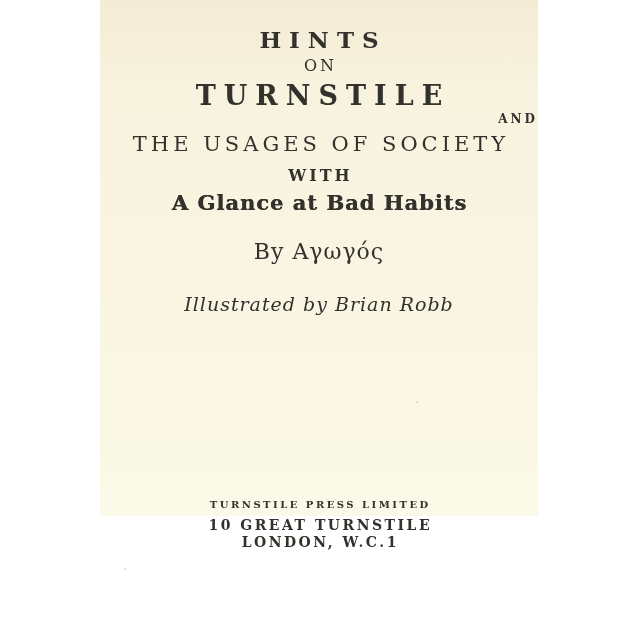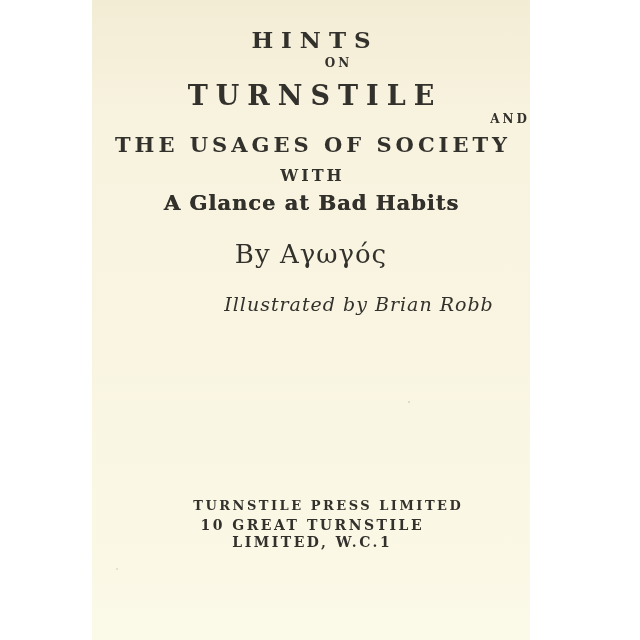--- a/index.html
+++ b/index.html
@@ -14,47 +14,47 @@
     font-family: "DejaVu Serif", "Liberation Serif", serif;
     overflow: hidden;
   }
   .stage {
     position: relative;
     width: 640px; height: 640px;
     background: var(--backdrop);
   }
   .book-page {
     position: absolute;
-    left: 92px; top: 0;
-    width: 438px; height: 640px;
+    left: 100px; top: 0;
+    width: 438px; height: 516px;
     background: linear-gradient(180deg, #f3ecd5 0%, #f8f3df 18%, #f9f5e2 55%, #fbf9e7 100%);
     color: var(--ink);
   }
   .line {
     position: absolute;
     left: 0; width: 100%;
     text-align: center;
     white-space: nowrap;
     line-height: 1.1;
     color: var(--ink);
   }
   .t-hints      { top: 27px;  font-size: 23px; letter-spacing: 8px; text-indent: 8px; font-weight: 600; }
-  .t-on         { top: 57px;  font-size: 12px; letter-spacing: 3px; text-indent: 3px; font-weight: 700; margin-left: 26px; }
+  .t-on         { top: 57px;  font-size: 16px; letter-spacing: 3px; text-indent: 3px; font-weight: 400; }
   .t-etiquette  { top: 81px;  font-size: 27px; letter-spacing: 8px; text-indent: 8px; font-weight: 600; }
   .t-and        { top: 113px; font-size: 12px; letter-spacing: 3px; text-indent: 3px; font-weight: 600; text-align: right; }
-  .t-usages     { top: 133px; font-size: 21px; letter-spacing: 4px; text-indent: 4px; font-weight: 700; }
+  .t-usages     { top: 133px; font-size: 21px; letter-spacing: 4px; text-indent: 4px; font-weight: 400; }
   .t-with       { top: 167px; font-size: 16px; letter-spacing: 3px; text-indent: 3px; font-weight: 600; }
   .t-glance {
     top: 191px; font-size: 21px; font-weight: 700;
     letter-spacing: 1px; text-indent: 1px;
     text-shadow: 0.4px 0 0 var(--ink);
   }
-  .t-byline     { top: 240px; font-size: 26px; letter-spacing: 1px; }
-  .t-illustrated{ top: 294px; font-size: 19px; font-style: italic; letter-spacing: 1px; margin-left: 48px; }
-  .t-pub-name   { top: 499px; font-size: 13px; letter-spacing: 2.5px; text-indent: 2.5px; font-weight: 600; margin-left: 16px; }
+  .t-byline     { top: 240px; font-size: 22px; letter-spacing: 1px; }
+  .t-illustrated{ top: 294px; font-size: 19px; font-style: italic; letter-spacing: 1px; }
+  .t-pub-name   { top: 499px; font-size: 10px; letter-spacing: 2.5px; text-indent: 2.5px; font-weight: 600; }
   .t-pub-addr   { top: 518px; font-size: 14px; letter-spacing: 2.5px; text-indent: 2.5px; font-weight: 700; }
   .t-pub-city   { top: 535px; font-size: 14px; letter-spacing: 2.5px; text-indent: 2.5px; font-weight: 600; }
   .speck {
     position: absolute;
     width: 2px; height: 2px;
     background: #d8d2b8;
     border-radius: 50%;
   }
   .speck-1 { left: 316px; top: 401px; }
   .speck-2 { left: 24px;  top: 568px; opacity: 0.8; }
@@ -80,18 +80,18 @@
     <div class="line t-glance">A Glance at Bad Habits</div>
 
     <div class="line t-byline">By Αγωγός</div>
 
     <div class="line t-illustrated">Illustrated by Brian Robb</div>
 
     <div class="line t-pub-name">TURNSTILE PRESS LIMITED</div>
 
     <div class="line t-pub-addr">10 GREAT TURNSTILE</div>
 
-    <div class="line t-pub-city">LIMITED, W.C.1</div>
+    <div class="line t-pub-city">LONDON, W.C.1</div>
 
     <div class="speck speck-1"></div>
     <div class="speck speck-2"></div>
   </div>
 </div>
 
 </body></html>

